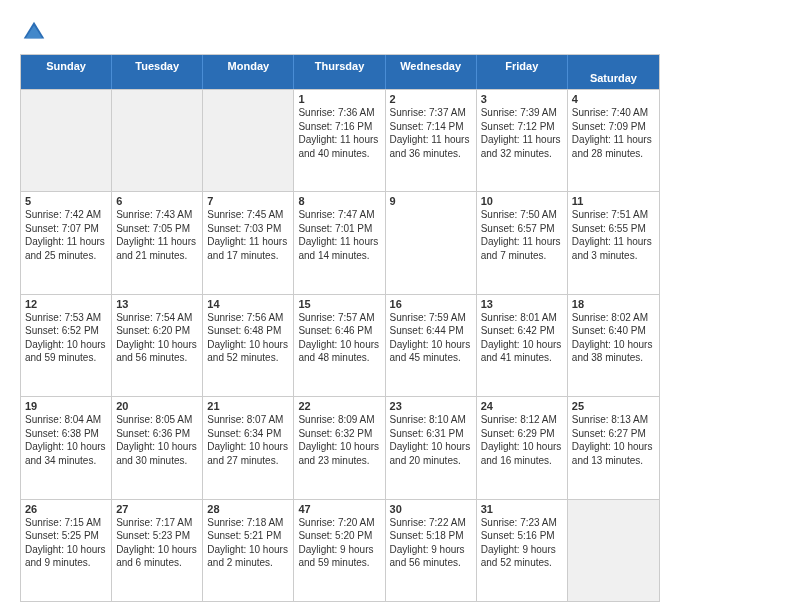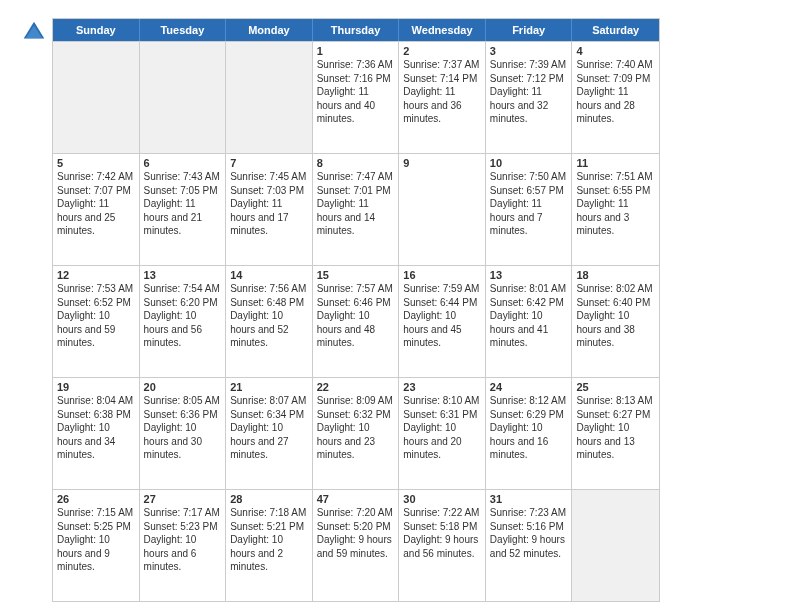--- a/index.html
+++ b/index.html
@@ -8,20 +8,21 @@
       background: #fff;
       width: 792px;
       height: 612px;
       overflow: hidden;
     }
     .page {
       width: 680px;
       height: 612px;
       padding: 18px 20px 10px 20px;
       display: flex;
+      flex-direction: column;
     }
     .header {
       display: flex;
       justify-content: space-between;
       align-items: flex-start;
       margin-bottom: 8px;
     }
     .logo {
       display: flex;
       align-items: center;
@@ -71,21 +72,21 @@
       background: #2a6db5;
     }
     .cal-header-cell {
       color: #fff;
       font-size: 11px;
       font-weight: bold;
       padding: 5px 4px;
       text-align: center;
       border-right: 1px solid #4a8dd5;
     }
-    .cal-header-cell:last-child { border-right: none; }
+    .cal-header-cell:last-child { border-right: none; margin-top: 12px; }
     .cal-body {
       display: flex;
       flex-direction: column;
       flex: 1;
     }
     .cal-week {
       display: grid;
       grid-template-columns: repeat(7, 1fr);
       flex: 1;
       border-top: 1px solid #ccc;

